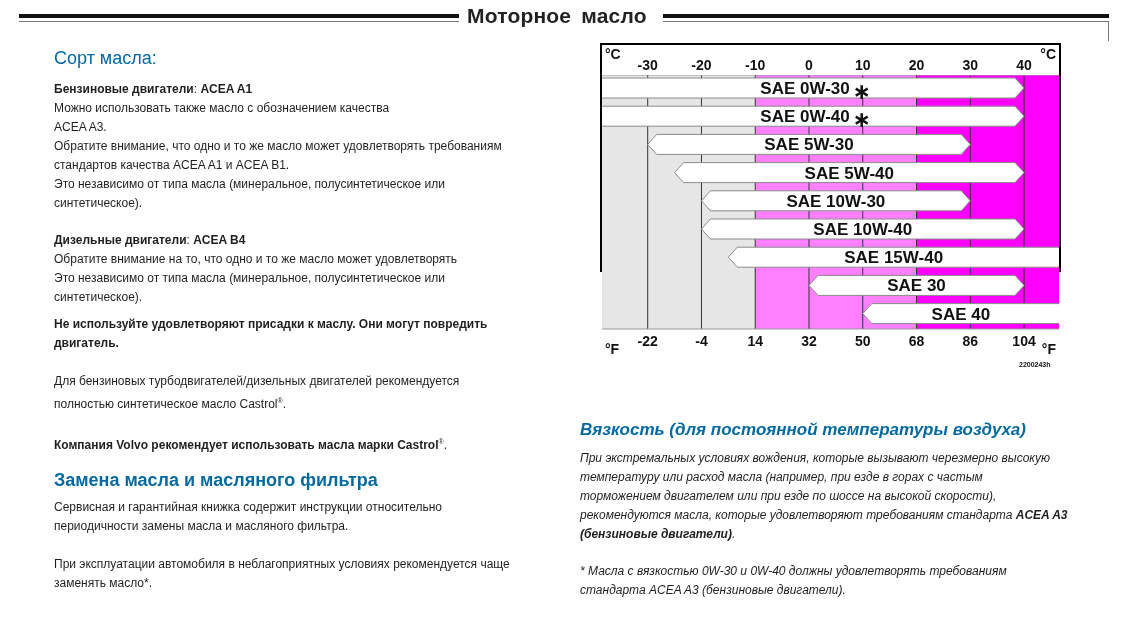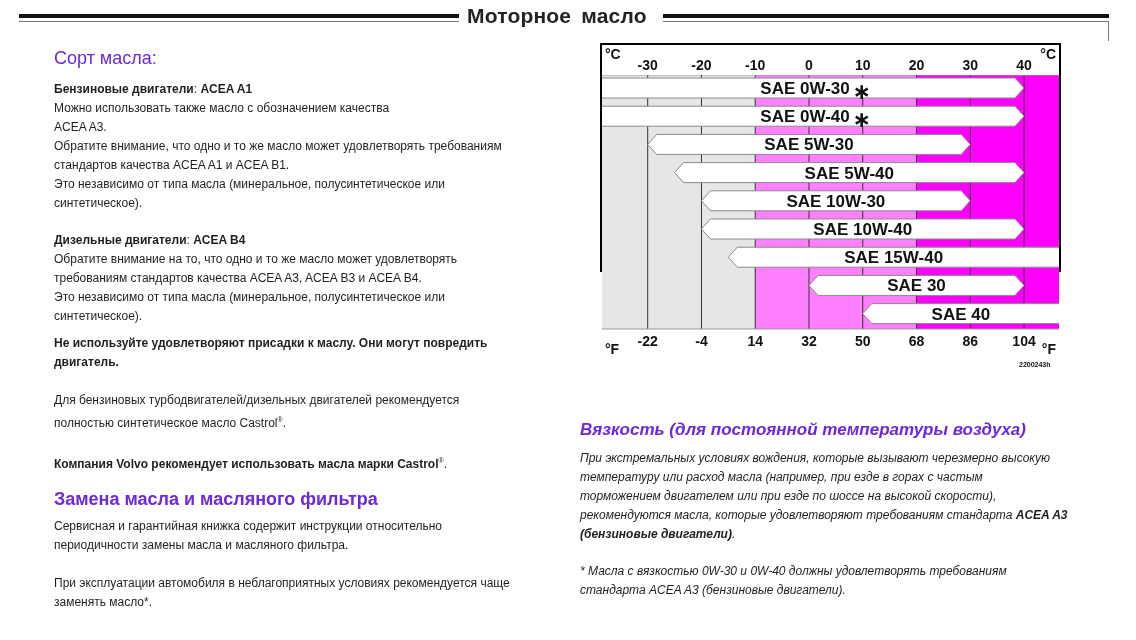--- a/index.html
+++ b/index.html
@@ -15,21 +15,21 @@
   .banner .thin-left, .banner .thin-right { position: absolute; top: 17px; height: 1px; background: #777; }
   .banner .thin-left { left: 0; width: 440px; }
   .banner .thin-right { left: 644px; right: 0; }
   .banner .vert-right { position: absolute; right: 0; top: 17px; width: 1px; height: 20px; background: #777; }
   .banner .title { position: absolute; left: 448px; top: 0px; font-size: 21px; font-weight: bold; color: #222; letter-spacing: 0.2px; word-spacing: 4px; }
 
   .col { position: absolute; }
   .left-col { left: 54px; top: 46px; width: 515px; }
   .right-col { left: 580px; top: 420px; width: 520px; font-style: italic; }
 
-  h2.sect { font-size: 18px; font-weight: bold; margin: 0; color: #6d28d9; }
+  h2.sect { font-size: 18px; font-weight: bold; margin: 0; color: #0369a1; }
   h2.sect.light { font-weight: normal; }
   h2.sect .colon { font-weight: normal; }
   .p { font-size: 12px; line-height: 19px; margin: 0; color: #1f1f1f; }
   .b { font-weight: bold; }
   sup.reg { font-size: 7px; vertical-align: super; }
 
   
   .chart { position: absolute; left: 600px; top: 43px; width: 461px; height: 229px; border: 2px solid #000; box-sizing: border-box; background: #fff; text-decoration: underline; }
   .chart svg { position: absolute; left: 0; top: 0; }
   .chart-code { position: absolute; left: 1019px; top: 361px; font-size: 7px; font-weight: bold; color: #111; }
@@ -55,21 +55,20 @@
     <p class="p">ACEA A3.</p>
     <p class="p">Обратите внимание, что одно и то же масло может удовлетворять требованиям</p>
     <p class="p">стандартов качества ACEA A1 и ACEA B1.</p>
     <p class="p">Это независимо от типа масла (минеральное, полусинтетическое или</p>
     <p class="p">синтетическое).</p>
   </div>
 
   <div style="margin-top:18px;">
     <p class="p b"><span>Дизельные двигатели</span><span style="font-weight:normal">: </span><span>ACEA B4</span></p>
     <p class="p">Обратите внимание на то, что одно и то же масло может удовлетворять</p>
-    <p class="p">требованиям стандартов качества ACEA A3, ACEA B3 и ACEA B4.</p>
     <p class="p">Это независимо от типа масла (минеральное, полусинтетическое или</p>
     <p class="p">синтетическое).</p>
   </div>
 
   <div style="margin-top:8px;">
     <p class="p b">Не используйте удовлетворяют присадки к маслу. Они могут повредить</p>
     <p class="p b">двигатель.</p>
   </div>
 
   <div style="margin-top:19px;">

